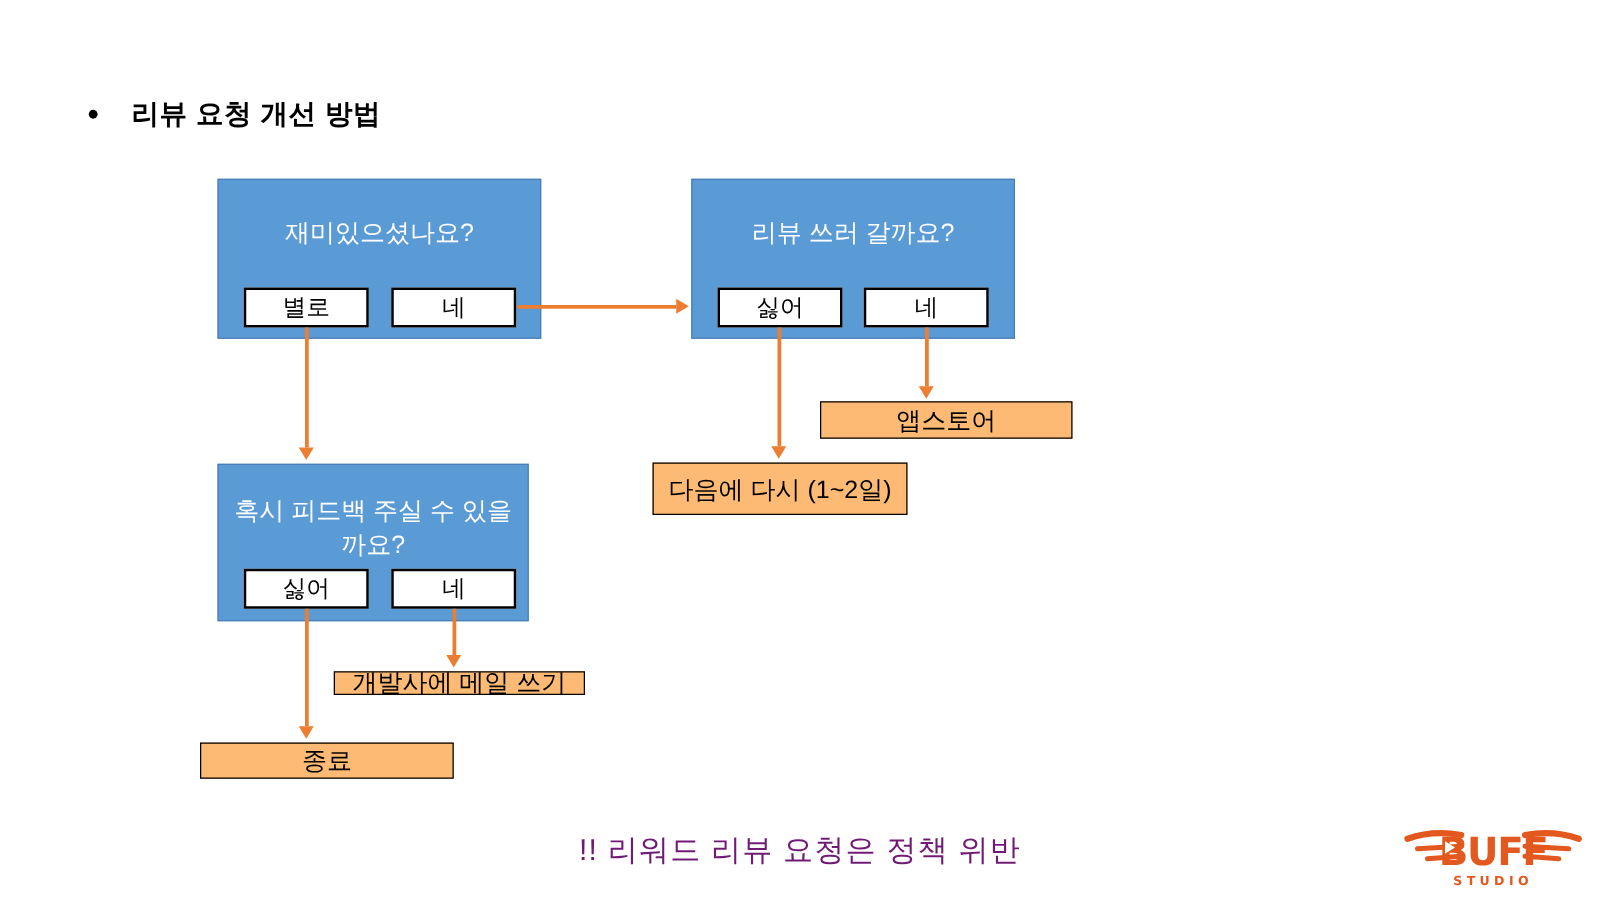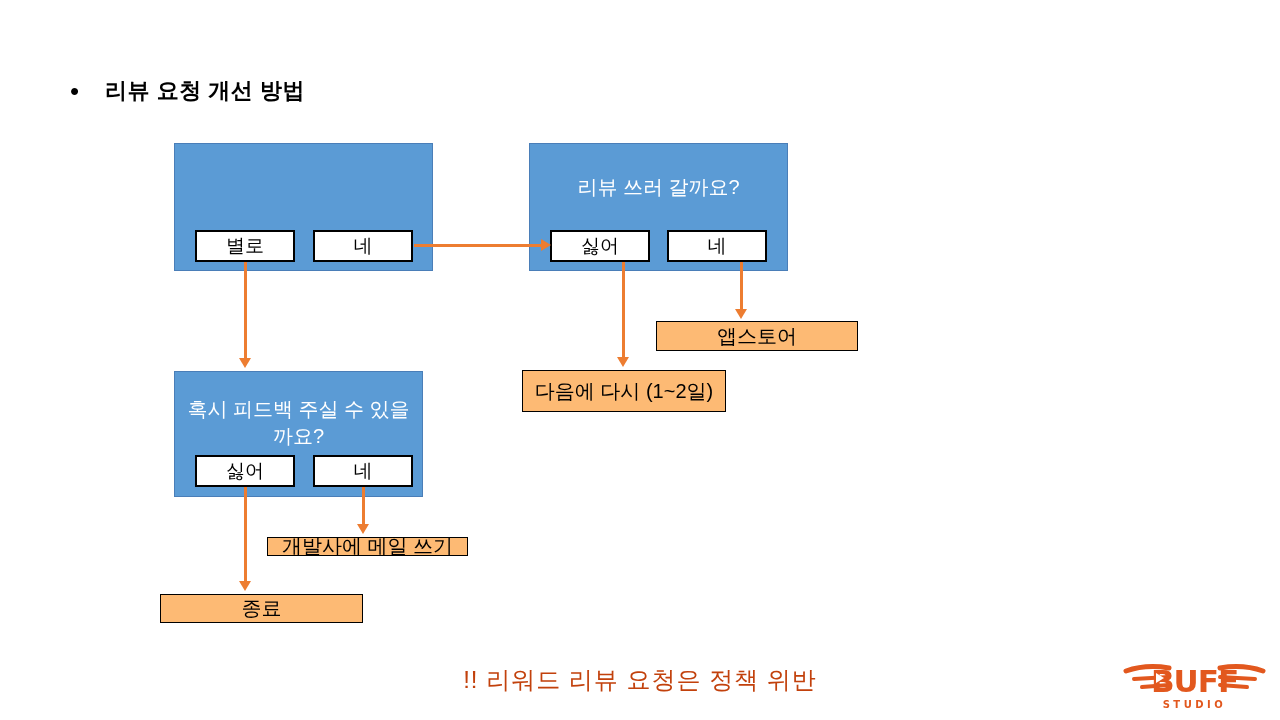--- a/index.html
+++ b/index.html
@@ -30,41 +30,42 @@
     display:flex;align-items:center;justify-content:center;font-size:20px;color:#000;
   }
   
   .h-line{position:absolute;height:3px;background:#ED7D31;}
   .v-line{position:absolute;width:3px;background:#ED7D31;}
   .head-right{position:absolute;width:0;height:0;border-top:6px solid transparent;border-bottom:6px solid transparent;border-left:10px solid #ED7D31;}
   .head-down{position:absolute;width:0;height:0;border-left:6px solid transparent;border-right:6px solid transparent;border-top:10px solid #ED7D31;}
   
   .footnote{
     position:absolute;left:0;right:0;top:664px;text-align:center;
-    font-size:24px;color:#c2410c;letter-spacing:1px;
+    font-size:24px;color:#701a75;letter-spacing:1px;
   }
   
   .logo{position:absolute;left:1122px;top:658px;width:145px;height:54px;}
 </style>
 </head>
 <body>
 
 <div class="slide">
 
   <div class="title-row">
     <span class="bullet">•</span>
     <h1 class="title">리뷰 요청 개선 방법</h1>
   </div>
 
   <div class="qbox" style="left:174px;top:143px;width:259px;height:128px;">
+    <div class="qtext" style="top:30px;">재미있으셨나요?</div>
     <div class="fbtn" style="left:20px;top:86px;">별로</div>
     <div class="fbtn" style="left:138px;top:86px;">네</div>
   </div>
 
-  <div class="qbox" style="left:529px;top:143px;width:259px;height:128px;">
+  <div class="qbox" style="left:553px;top:143px;width:259px;height:128px;">
     <div class="qtext" style="top:30px;">리뷰 쓰러 갈까요?</div>
     <div class="fbtn" style="left:20px;top:86px;">싫어</div>
     <div class="fbtn" style="left:137px;top:86px;">네</div>
   </div>
 
   <div class="qbox" style="left:174px;top:371px;width:249px;height:126px;">
     <div class="qtext" style="top:24px;">혹시 피드백 주실 수 있을까요?</div>
     <div class="fbtn" style="left:20px;top:83px;">싫어</div>
     <div class="fbtn" style="left:138px;top:83px;">네</div>
   </div>

